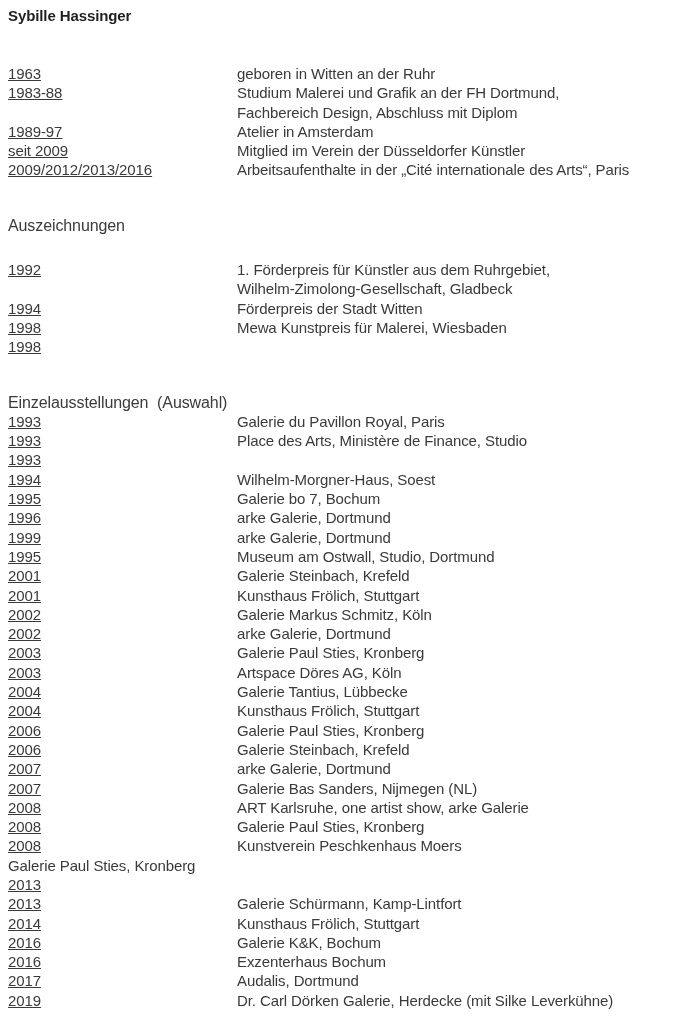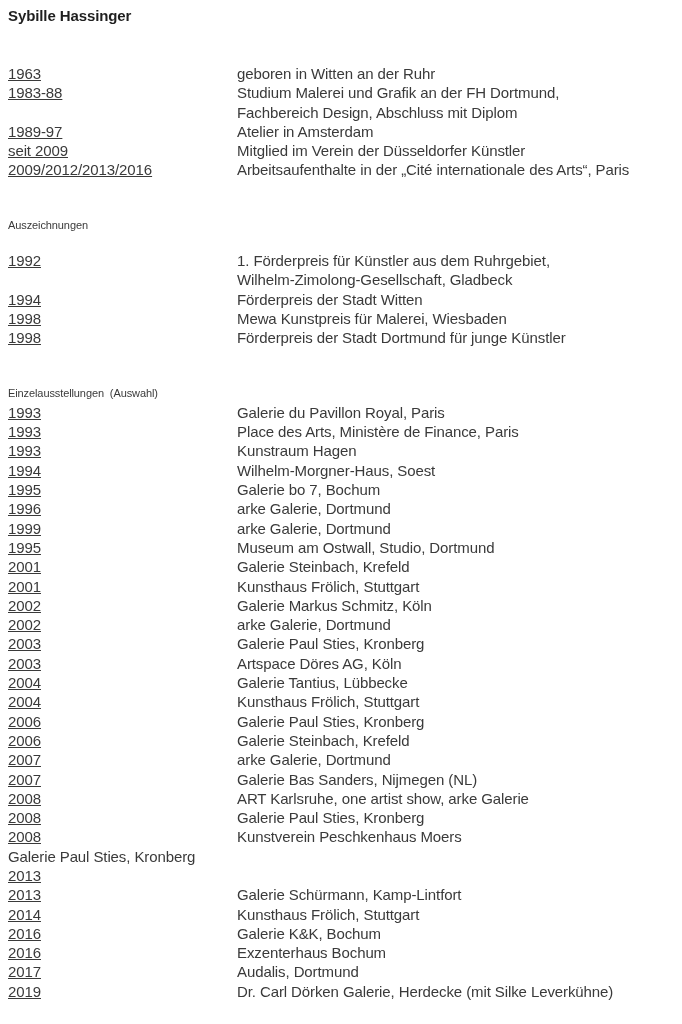--- a/index.html
+++ b/index.html
@@ -25,29 +25,29 @@
   .page-title {
     margin: 0;
     font-size: 15px;
     line-height: 19px;
     font-weight: bold;
     color: #1f1f1f;
     white-space: pre-wrap;
   }
   .section-title {
     margin: 0;
-    font-size: 11px;
+    font-size: 16px;
     font-weight: normal;
     color: #3a3a3a;
     white-space: pre-wrap;
   }
   .rows { margin: 0; }
   .rows.bio { margin-top: 39px; }
   .section-title.awards { margin-top: 36px; }
-  .rows.awards { margin-top: 16px; }
+  .rows.awards { margin-top: 25px; }
   .section-title.solo { margin-top: 36px; }
   .rows.solo { }
   .row {
     display: grid;
     grid-template-columns: 229px 1fr;
   }
   .year {
     white-space: nowrap;
     text-decoration: underline;
   }
@@ -95,38 +95,36 @@
       <div class="row">
         <div class="year">1994</div>
         <div class="desc">Förderpreis der Stadt Witten</div>
       </div>
       <div class="row">
         <div class="year">1998</div>
         <div class="desc">Mewa Kunstpreis für Malerei, Wiesbaden</div>
       </div>
       <div class="row">
         <div class="year">1998</div>
-        <div class="desc">Förderpreis der Stadt Dortmund für junge Künstler</div>
       </div>
     </div>
 
   <h2 class="section-title solo">Einzelausstellungen  (Auswahl)</h2>
 
   <div class="rows solo">
       <div class="row">
         <div class="year">1993</div>
         <div class="desc">Galerie du Pavillon Royal, Paris</div>
       </div>
       <div class="row">
         <div class="year">1993</div>
-        <div class="desc">Place des Arts, Ministère de Finance, Paris</div>
+        <div class="desc">Place des Arts, Ministère de Finance, Studio</div>
       </div>
       <div class="row">
         <div class="year">1993</div>
-        <div class="desc">Kunstraum Hagen</div>
       </div>
       <div class="row">
         <div class="year">1994</div>
         <div class="desc">Wilhelm-Morgner-Haus, Soest</div>
       </div>
       <div class="row">
         <div class="year">1995</div>
         <div class="desc">Galerie bo 7, Bochum</div>
       </div>
       <div class="row">

